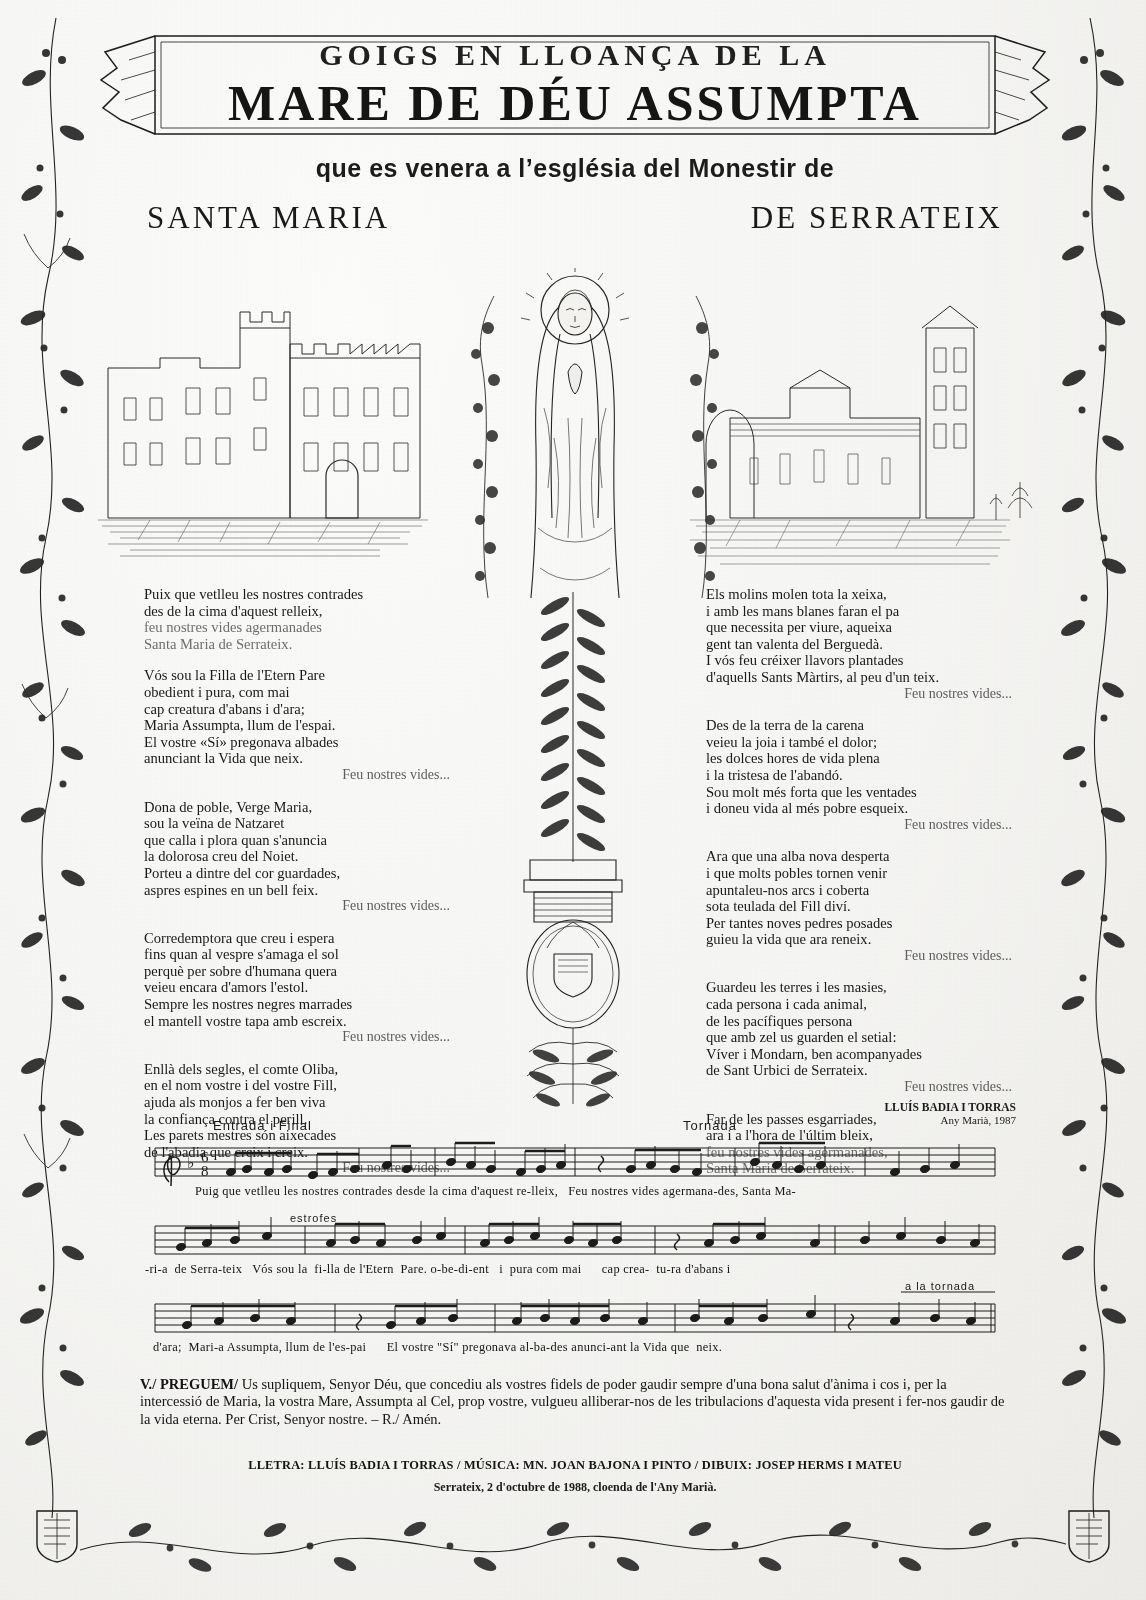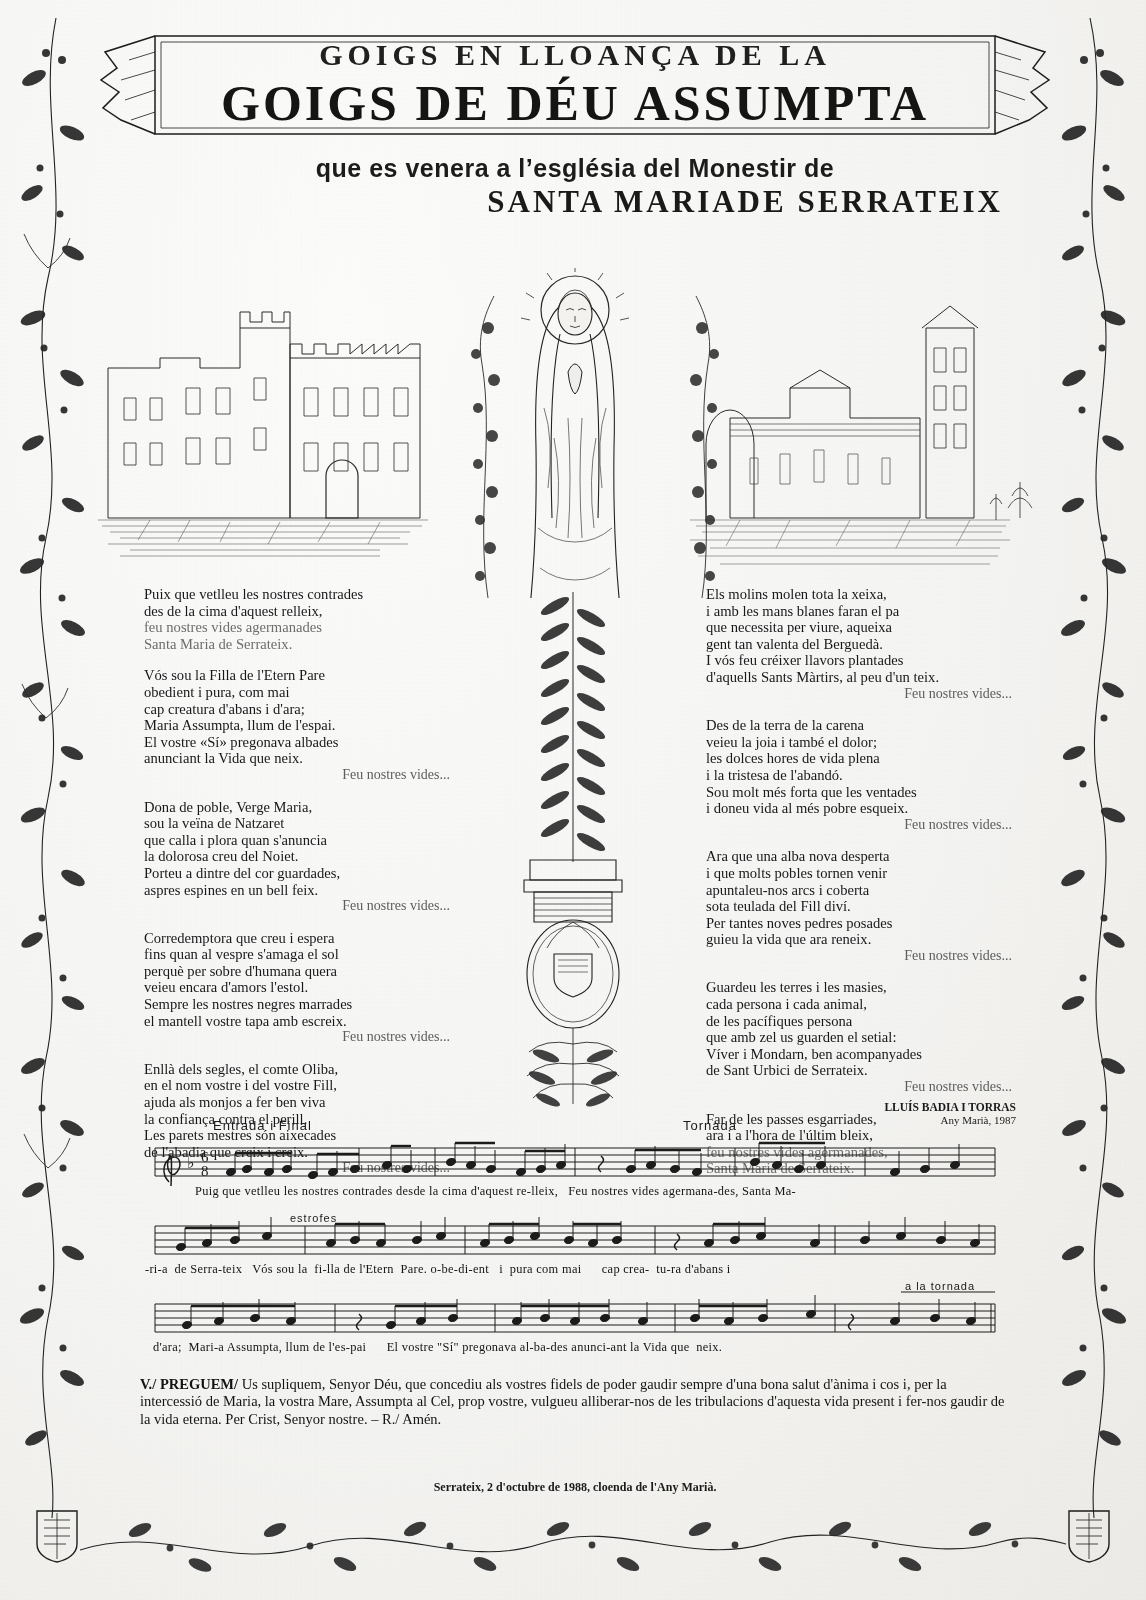--- a/index.html
+++ b/index.html
@@ -84,28 +84,28 @@
   }
   .subtitle {
     margin-top: 4px;
     font-family: "Liberation Sans", sans-serif;
     font-size: 25px;
     font-weight: 700;
     letter-spacing: .5px;
     color: #1c1c1a;
   }
   .church-line {
-    margin-top: 1px;
+    margin-top: 17px;
     display: flex;
-    justify-content: flex-end;
+    justify-content: space-between;
     padding: 0 52px;
     font-family: "Liberation Serif", serif;
     font-size: 31px;
     letter-spacing: 3px;
-    font-weight: 700;
+    font-weight: 400;
     color: #1a1a18;
   }
 
   
   .illustration {
     position: absolute;
     left: 90px;
     top: 268px;
     width: 970px;
     height: 330px;
@@ -400,21 +400,21 @@
           <path d="M66 20 H894 V106 H66 Z" stroke-width=".8"></path>
 
           <path d="M60 14 L10 30 L22 46 L6 58 L24 70 L8 86 L26 98 L60 112"></path>
           <path d="M60 30 L34 38 M60 48 L26 58 M60 68 L30 78 M60 90 L36 98" stroke-width=".8"></path>
 
           <path d="M900 14 L950 30 L938 46 L954 58 L936 70 L952 86 L934 98 L900 112"></path>
           <path d="M900 30 L926 38 M900 48 L934 58 M900 68 L930 78 M900 90 L924 98" stroke-width=".8"></path>
         </g>
       </svg>
       <div class="title-sm">GOIGS EN LLOANÇA DE LA</div>
-      <div class="title-lg">GOIGS DE DÉU ASSUMPTA</div>
+      <div class="title-lg">MARE DE DÉU ASSUMPTA</div>
     </div>
     <div class="subtitle">que es venera a l’església del Monestir de</div>
     <div class="church-line">
       <span>SANTA MARIA</span>
       <span>DE SERRATEIX</span>
     </div>
   </div>
 
   <div class="illustration">
     <svg width="970" height="330" viewBox="0 0 970 330">
@@ -1054,14 +1054,15 @@
     <div class="lyric" style="left:10px; top:134px;">-ri-a  de Serra-teix   Vós sou la  fi-lla de l'Etern  Pare. o-be-di-ent   i  pura com mai      cap crea-  tu-ra d'abans i</div>
     <div class="lyric" style="left:18px; top:212px;">d'ara;  Mari-a Assumpta, llum de l'es-pai      El vostre "Sí" pregonava al-ba-des anunci-ant la Vida que  neix.</div>
   </div>
 
   <div class="prayer">
     <div>
       <b>V./ PREGUEM/</b><span> Us supliquem, Senyor Déu, que concediu als vostres fidels de poder gaudir sempre d'una bona salut d'ànima i cos i, per la intercessió de Maria, la vostra Mare, Assumpta al Cel, prop vostre, vulgueu alliberar-nos de les tribulacions d'aquesta vida present i fer-nos gaudir de la vida eterna. Per Crist, Senyor nostre.  –  R./ Amén.</span>
     </div>
   </div>
 
+  <div class="credits">LLETRA: LLUÍS BADIA I TORRAS / MÚSICA: MN. JOAN BAJONA I PINTO / DIBUIX: JOSEP HERMS I MATEU</div>
   <div class="colophon">Serrateix, 2 d'octubre de 1988, cloenda de l'Any Marià.</div>
 </div>
 
 </body></html>

